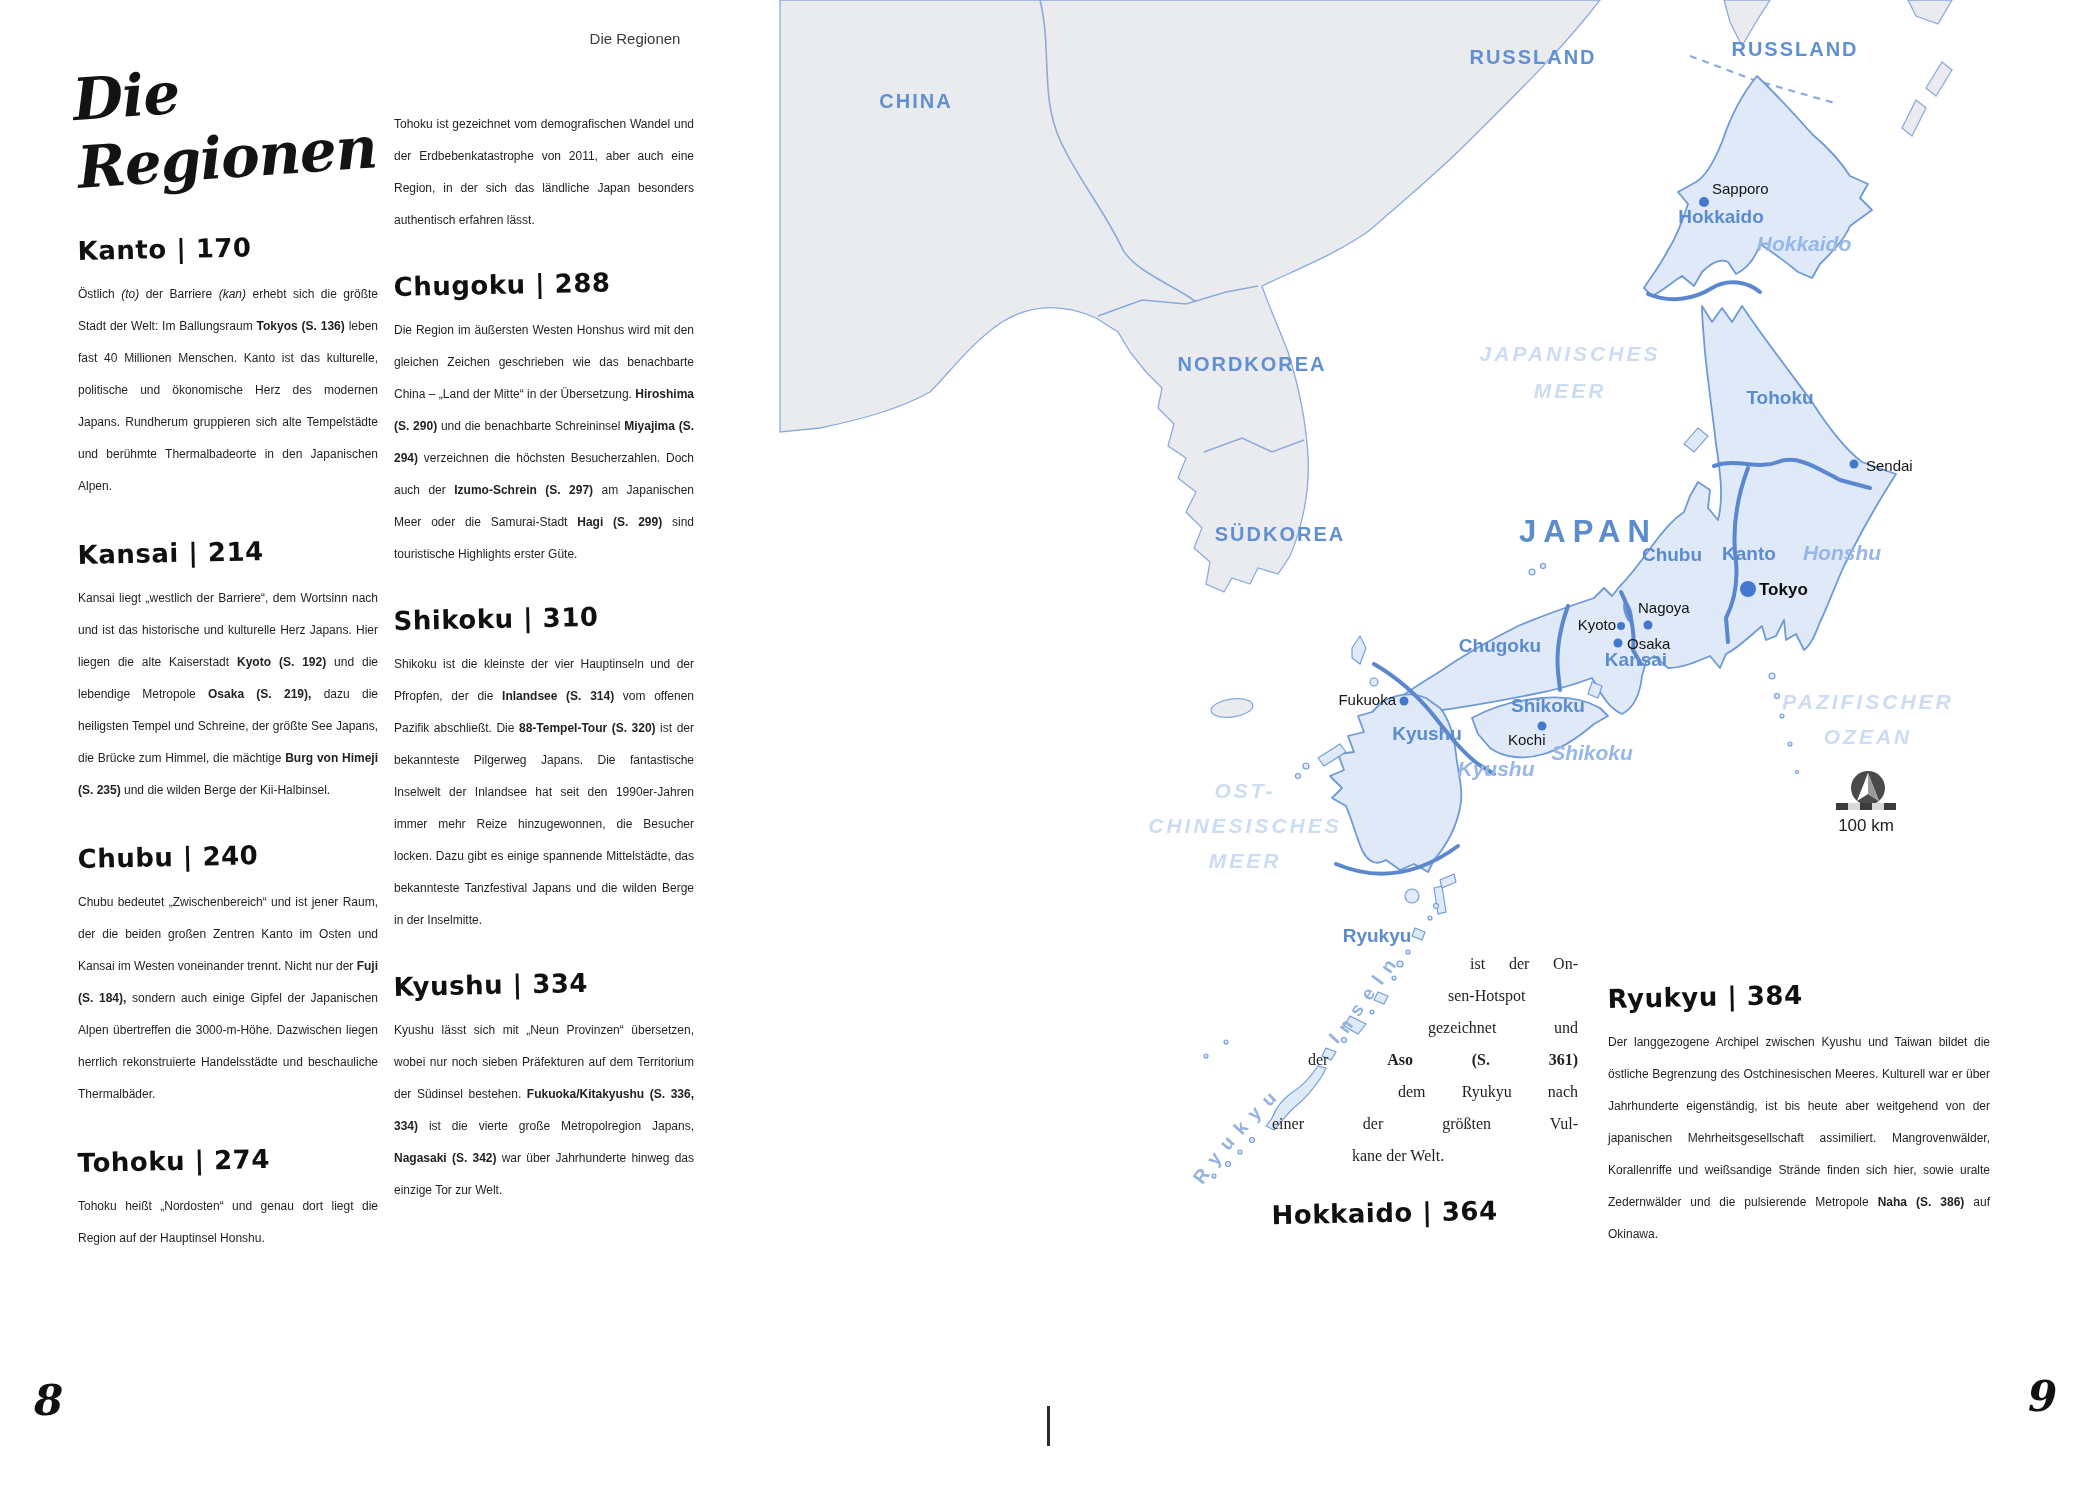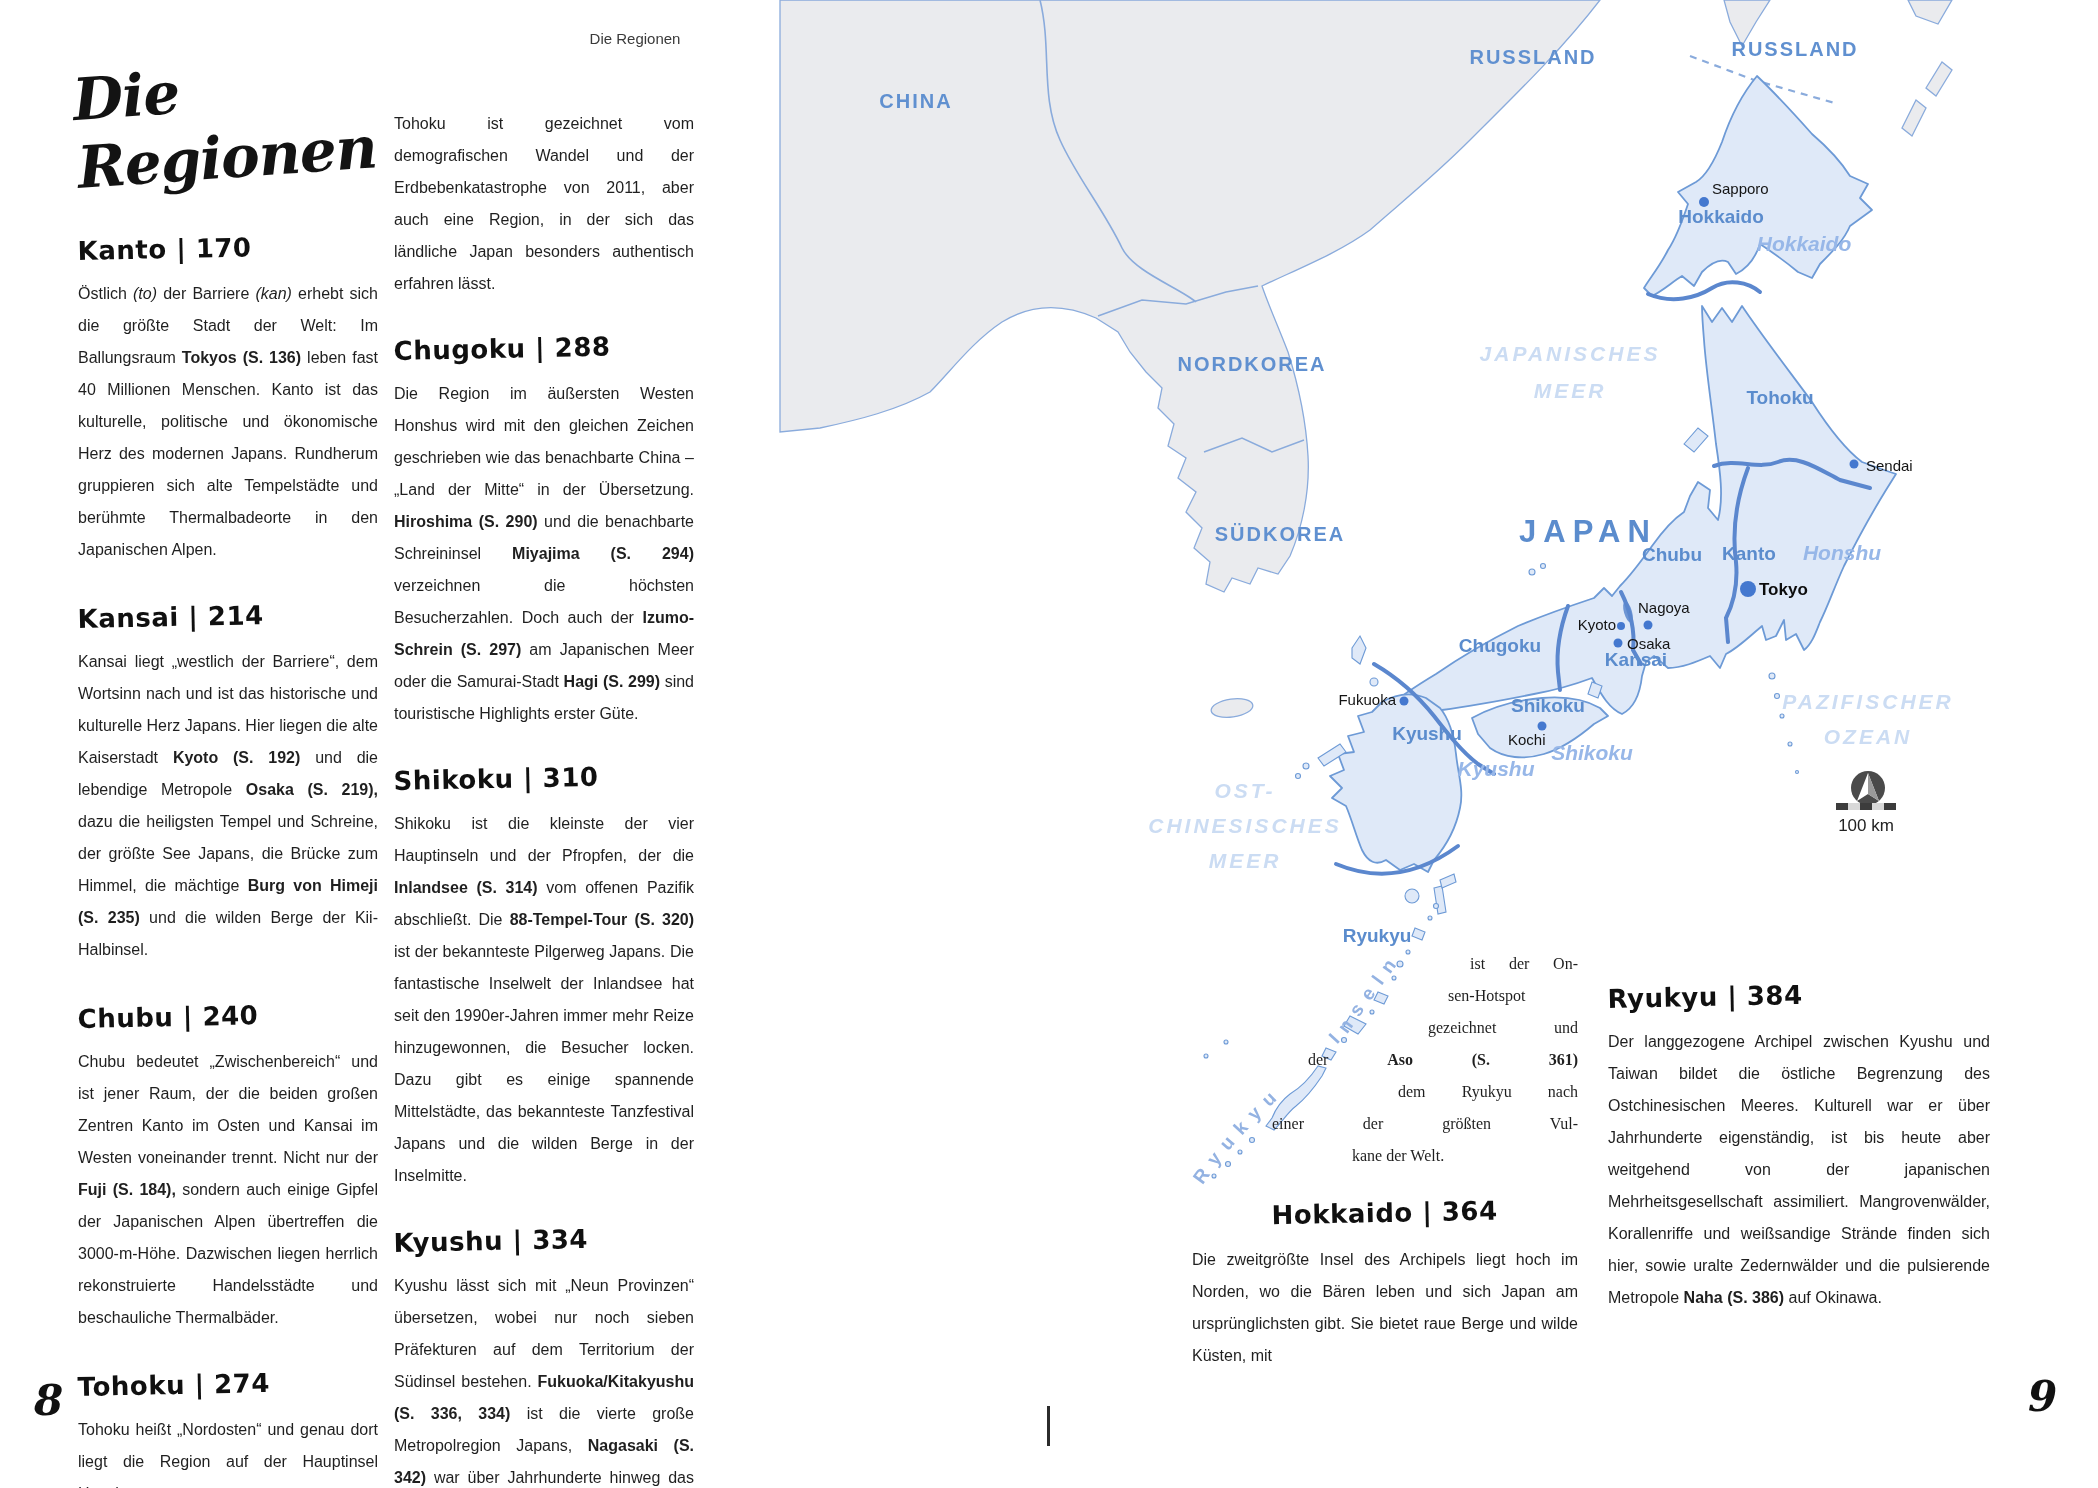--- a/index.html
+++ b/index.html
@@ -9,21 +9,21 @@
   
   .col{position:absolute;}
   .running-head{position:absolute;left:540px;top:30px;width:190px;text-align:center;
       font-size:15px;color:#3a3a3a;}
   .script-title{font-family:"DejaVu Serif",serif;font-style:italic;font-weight:900;
       font-size:58px;color:#131313;transform:rotate(-4deg);transform-origin:left bottom;
       letter-spacing:-1px;margin:10px 0 34px 2px;}
   .hand-h{font-family:"DejaVu Sans",sans-serif;font-weight:600;font-size:26px;color:#101010;
       transform:rotate(-1.2deg);transform-origin:left bottom;letter-spacing:.5px;
       margin:24px 0 12px 0;}
-  .body-p{font-size:16px;line-height:32px;text-align:justify;margin:0;hyphens:manual;}
+  .body-p{font-size:12px;line-height:32px;text-align:justify;margin:0;hyphens:manual;}
   .pageno{position:absolute;font-family:"DejaVu Serif",serif;font-style:italic;font-weight:900;
       font-size:42px;color:#111;}
   .fold-tick{position:absolute;left:1047px;top:1406px;width:3px;height:40px;background:#2b2b2b;}
 
   
   .aso-line{font-size:16px;line-height:32px;text-align:justify;text-align-last:justify;font-family:Liberation Serif, serif;}
   .aso-line.last{text-align:right;text-align-last:left;}
   .center-h{text-align:center;transform:rotate(-1.2deg);}
 
   
@@ -259,21 +259,20 @@
     <div>
       <div class="aso-line" style="margin-left:278px">ist der On-</div>
       <div class="aso-line" style="margin-left:256px">sen-Hotspot</div>
       <div class="aso-line" style="margin-left:236px">gezeichnet und</div>
       <div class="aso-line" style="margin-left:116px">der <b>Aso (S. 361)</b></div>
       <div class="aso-line" style="margin-left:206px">dem Ryukyu nach</div>
       <div class="aso-line" style="margin-left:80px">einer der größten Vul-</div>
       <div class="aso-line last" style="margin-left:160px">kane der Welt.</div>
     </div>
     <div class="hand-h center-h" style="margin-top:30px">Hokkaido | 364</div>
-    <p class="body-p">Die zweitgrößte Insel des Archipels liegt hoch im Norden, wo die Bären leben und sich Japan am ursprünglichsten gibt. Sie bietet raue Berge und wilde Küsten, mit</p>
   </div>
 
   <div class="col" style="left:1608px;top:950px;width:382px;">
     <div class="hand-h" style="margin-top:34px">Ryukyu | 384</div>
     <p class="body-p">Der langgezogene Archipel zwischen Kyushu und Taiwan bildet die östliche Begrenzung des Ostchinesischen Meeres. Kulturell war er über Jahrhunderte eigenständig, ist bis heute aber weitgehend von der japanischen Mehrheitsgesellschaft assimiliert. Mangrovenwälder, Korallenriffe und weißsandige Strände finden sich hier, sowie uralte Zedernwälder und die pulsierende Metropole <b>Naha (S. 386)</b> auf Okinawa.</p>
   </div>
 
   <div class="pageno" style="left:34px;top:1376px;">8</div>
   <div class="pageno" style="left:2028px;top:1372px;">9</div>
   <div class="fold-tick"></div>

